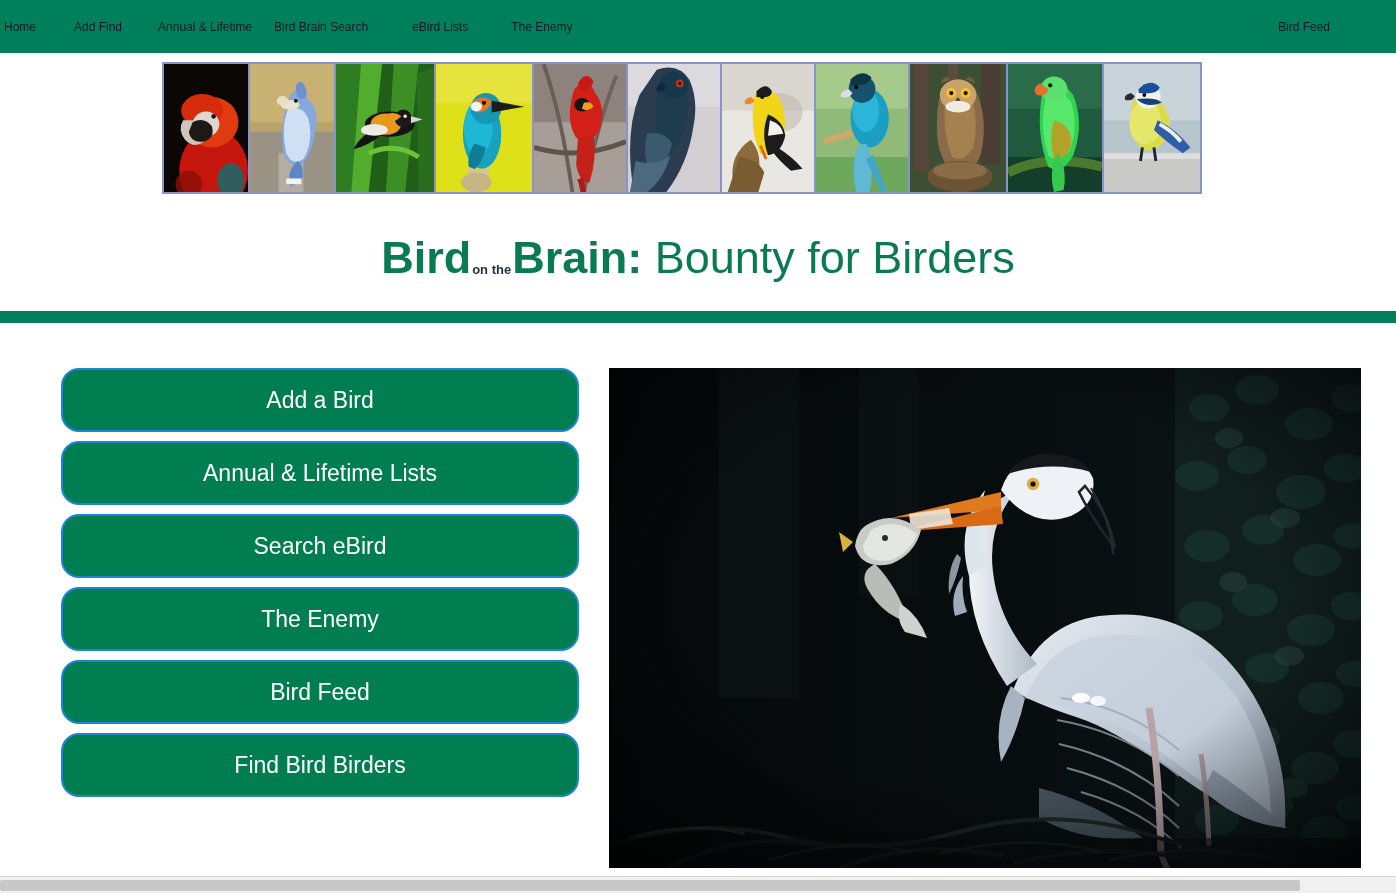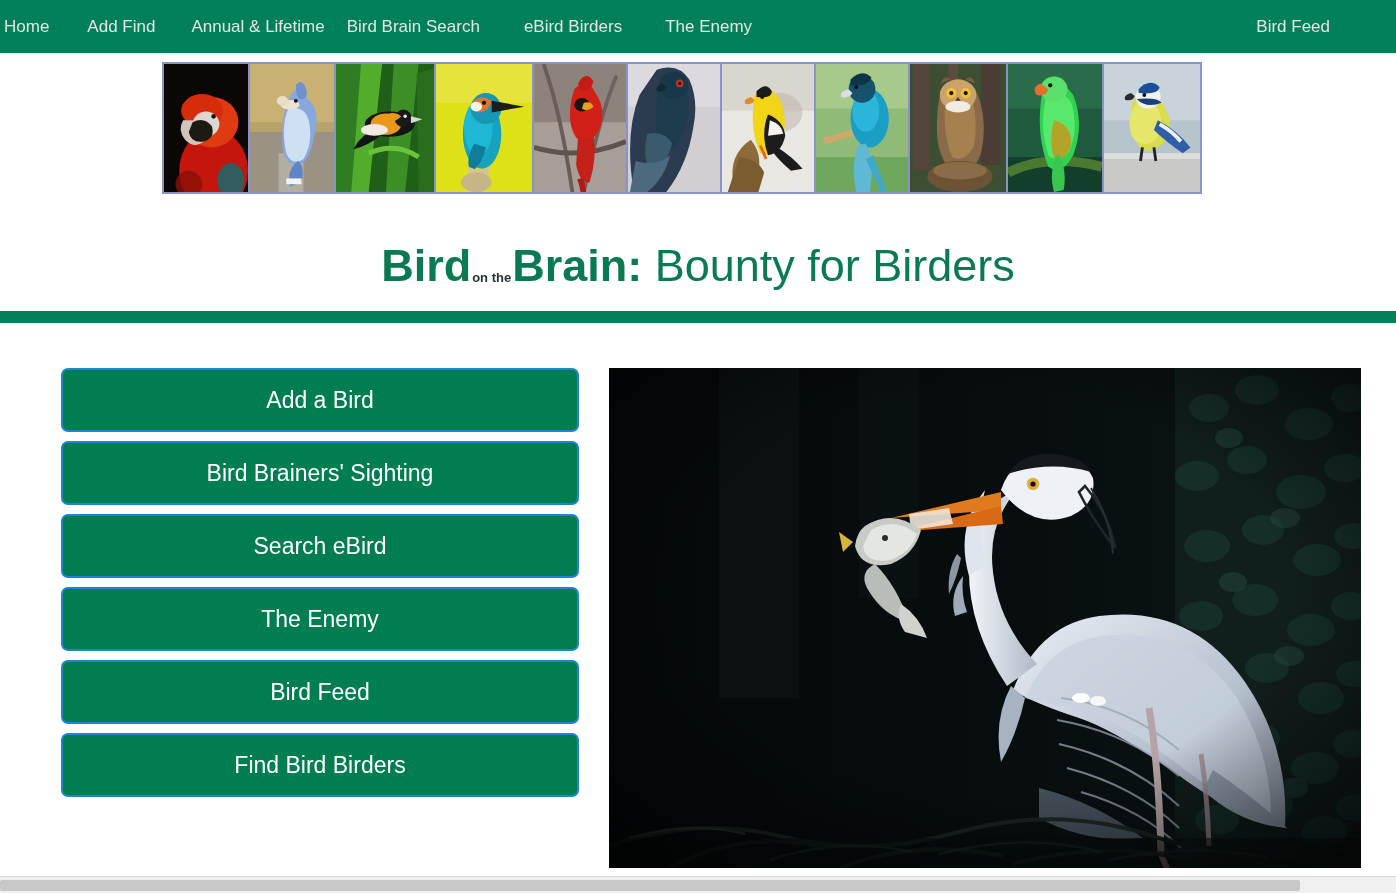--- a/index.html
+++ b/index.html
@@ -21,22 +21,22 @@
     background: #00805a;
     display: flex;
     align-items: center;
   }
   .nav-left {
     display: flex;
     align-items: center;
   }
   .nav-spacer { flex: 1 1 auto; }
   .nav-link {
-    color: #e5e5e5;
-    font-size: 17px;
+    color: #0f172a;
+    font-size: 12px;
     line-height: 1;
     text-decoration: none;
     white-space: nowrap;
     cursor: pointer;
     padding: 6px 0;
   }
   .nav-item-0 { margin-left: 4px; }
   .nav-item-1 { margin-left: 38px; }
   .nav-item-2 { margin-left: 36px; }
   .nav-item-3 { margin-left: 22px; }
@@ -66,21 +66,21 @@
   .thumb .ph {
     position: absolute;
     inset: 0;
     overflow: hidden;
   }
   .thumb svg { display: block; width: 100%; height: 100%; }
 
   
   .site-title {
     position: absolute;
-    top: 237px;
+    top: 229px;
     left: 0;
     width: 1396px;
     text-align: center;
     color: #0a7a52;
     font-size: 45px;
     line-height: 58px;
     font-weight: 400;
     white-space: nowrap;
   }
   .site-title .t-bold { font-weight: 700; }
@@ -112,21 +112,21 @@
     left: 61px;
     width: 518px;
   }
   .menu-btn {
     display: block;
     width: 518px;
     height: 64px;
     margin-bottom: 9px;
     background: #007d51;
     border: 2px solid #1f84d6;
-    border-radius: 7px;
+    border-radius: 18px;
     color: #ffffff;
     font-size: 23px;
     font-family: "Liberation Sans", "DejaVu Sans", sans-serif;
     text-align: center;
     line-height: 60px;
     cursor: pointer;
     padding: 0;
     white-space: nowrap;
     overflow: hidden;
   }
@@ -164,21 +164,21 @@
 </style>
 </head>
 <body>
 
 <div class="navbar">
   <div class="nav-left">
     <a class="nav-link nav-item-0">Home</a>
     <a class="nav-link nav-item-1">Add Find</a>
     <a class="nav-link nav-item-2">Annual &amp; Lifetime</a>
     <a class="nav-link nav-item-3">Bird Brain Search</a>
-    <a class="nav-link nav-item-4">eBird Birders</a>
+    <a class="nav-link nav-item-4">eBird Lists</a>
     <a class="nav-link nav-item-5">The Enemy</a>
   </div>
   <div class="nav-spacer"></div>
   <a class="nav-link nav-right">Bird Feed</a>
 </div>
 
 <div class="thumb-strip">
 
   <div class="thumb" style="width:88px">
     <div class="ph">
@@ -395,21 +395,21 @@
 </div>
 
 <div class="site-title">
   <span class="t-bold">Bird</span><span class="t-small">on the</span><span class="t-bold">Brain:</span>&nbsp;<span>Bounty for Birders</span>
 </div>
 
 <div class="green-rule"></div>
 
 <div class="menu-col">
   <button class="menu-btn">Add a Bird</button>
-  <button class="menu-btn">Bird Brainers' Sighting</button>
+  <button class="menu-btn">Annual &amp; Lifetime Lists</button>
   <button class="menu-btn">Search eBird</button>
   <button class="menu-btn">The Enemy</button>
   <button class="menu-btn">Bird Feed</button>
   <button class="menu-btn">Find Bird Birders</button>
 </div>
 
 <div class="hero">
   <svg viewBox="0 0 752 500" preserveAspectRatio="none">
     <defs>
       <linearGradient id="bgGrad" x1="0" y1="0" x2="1" y2="0">

